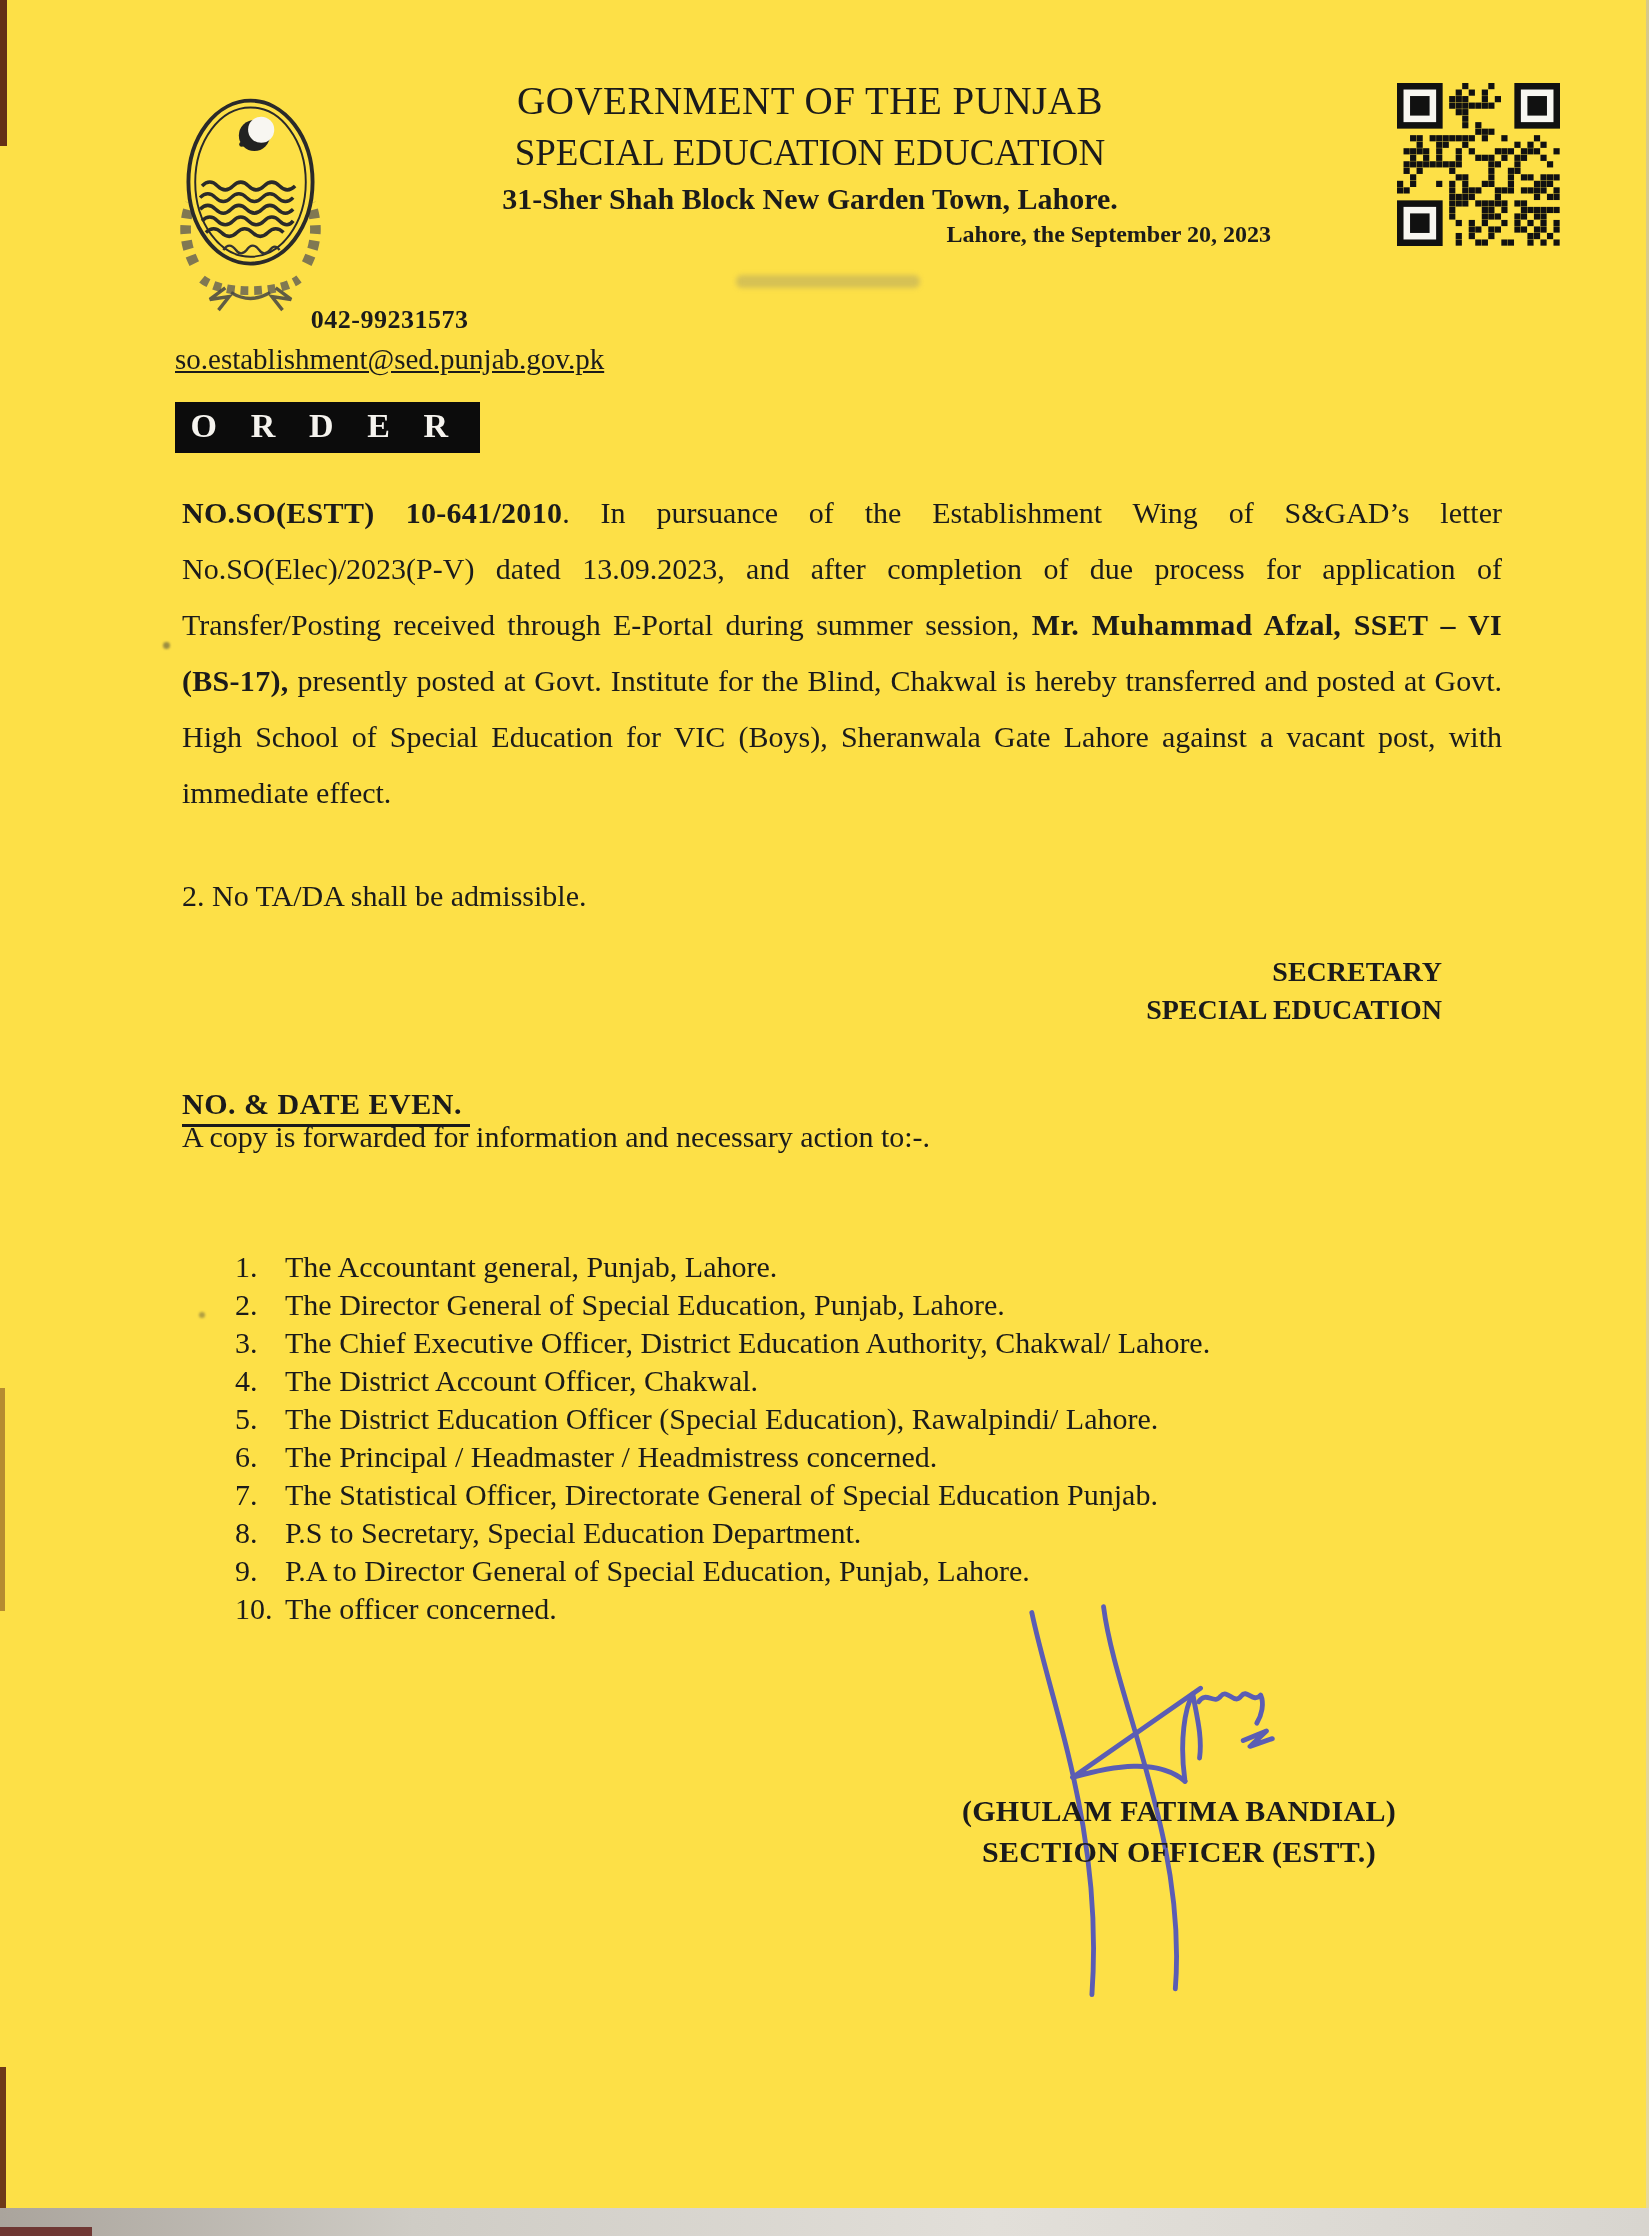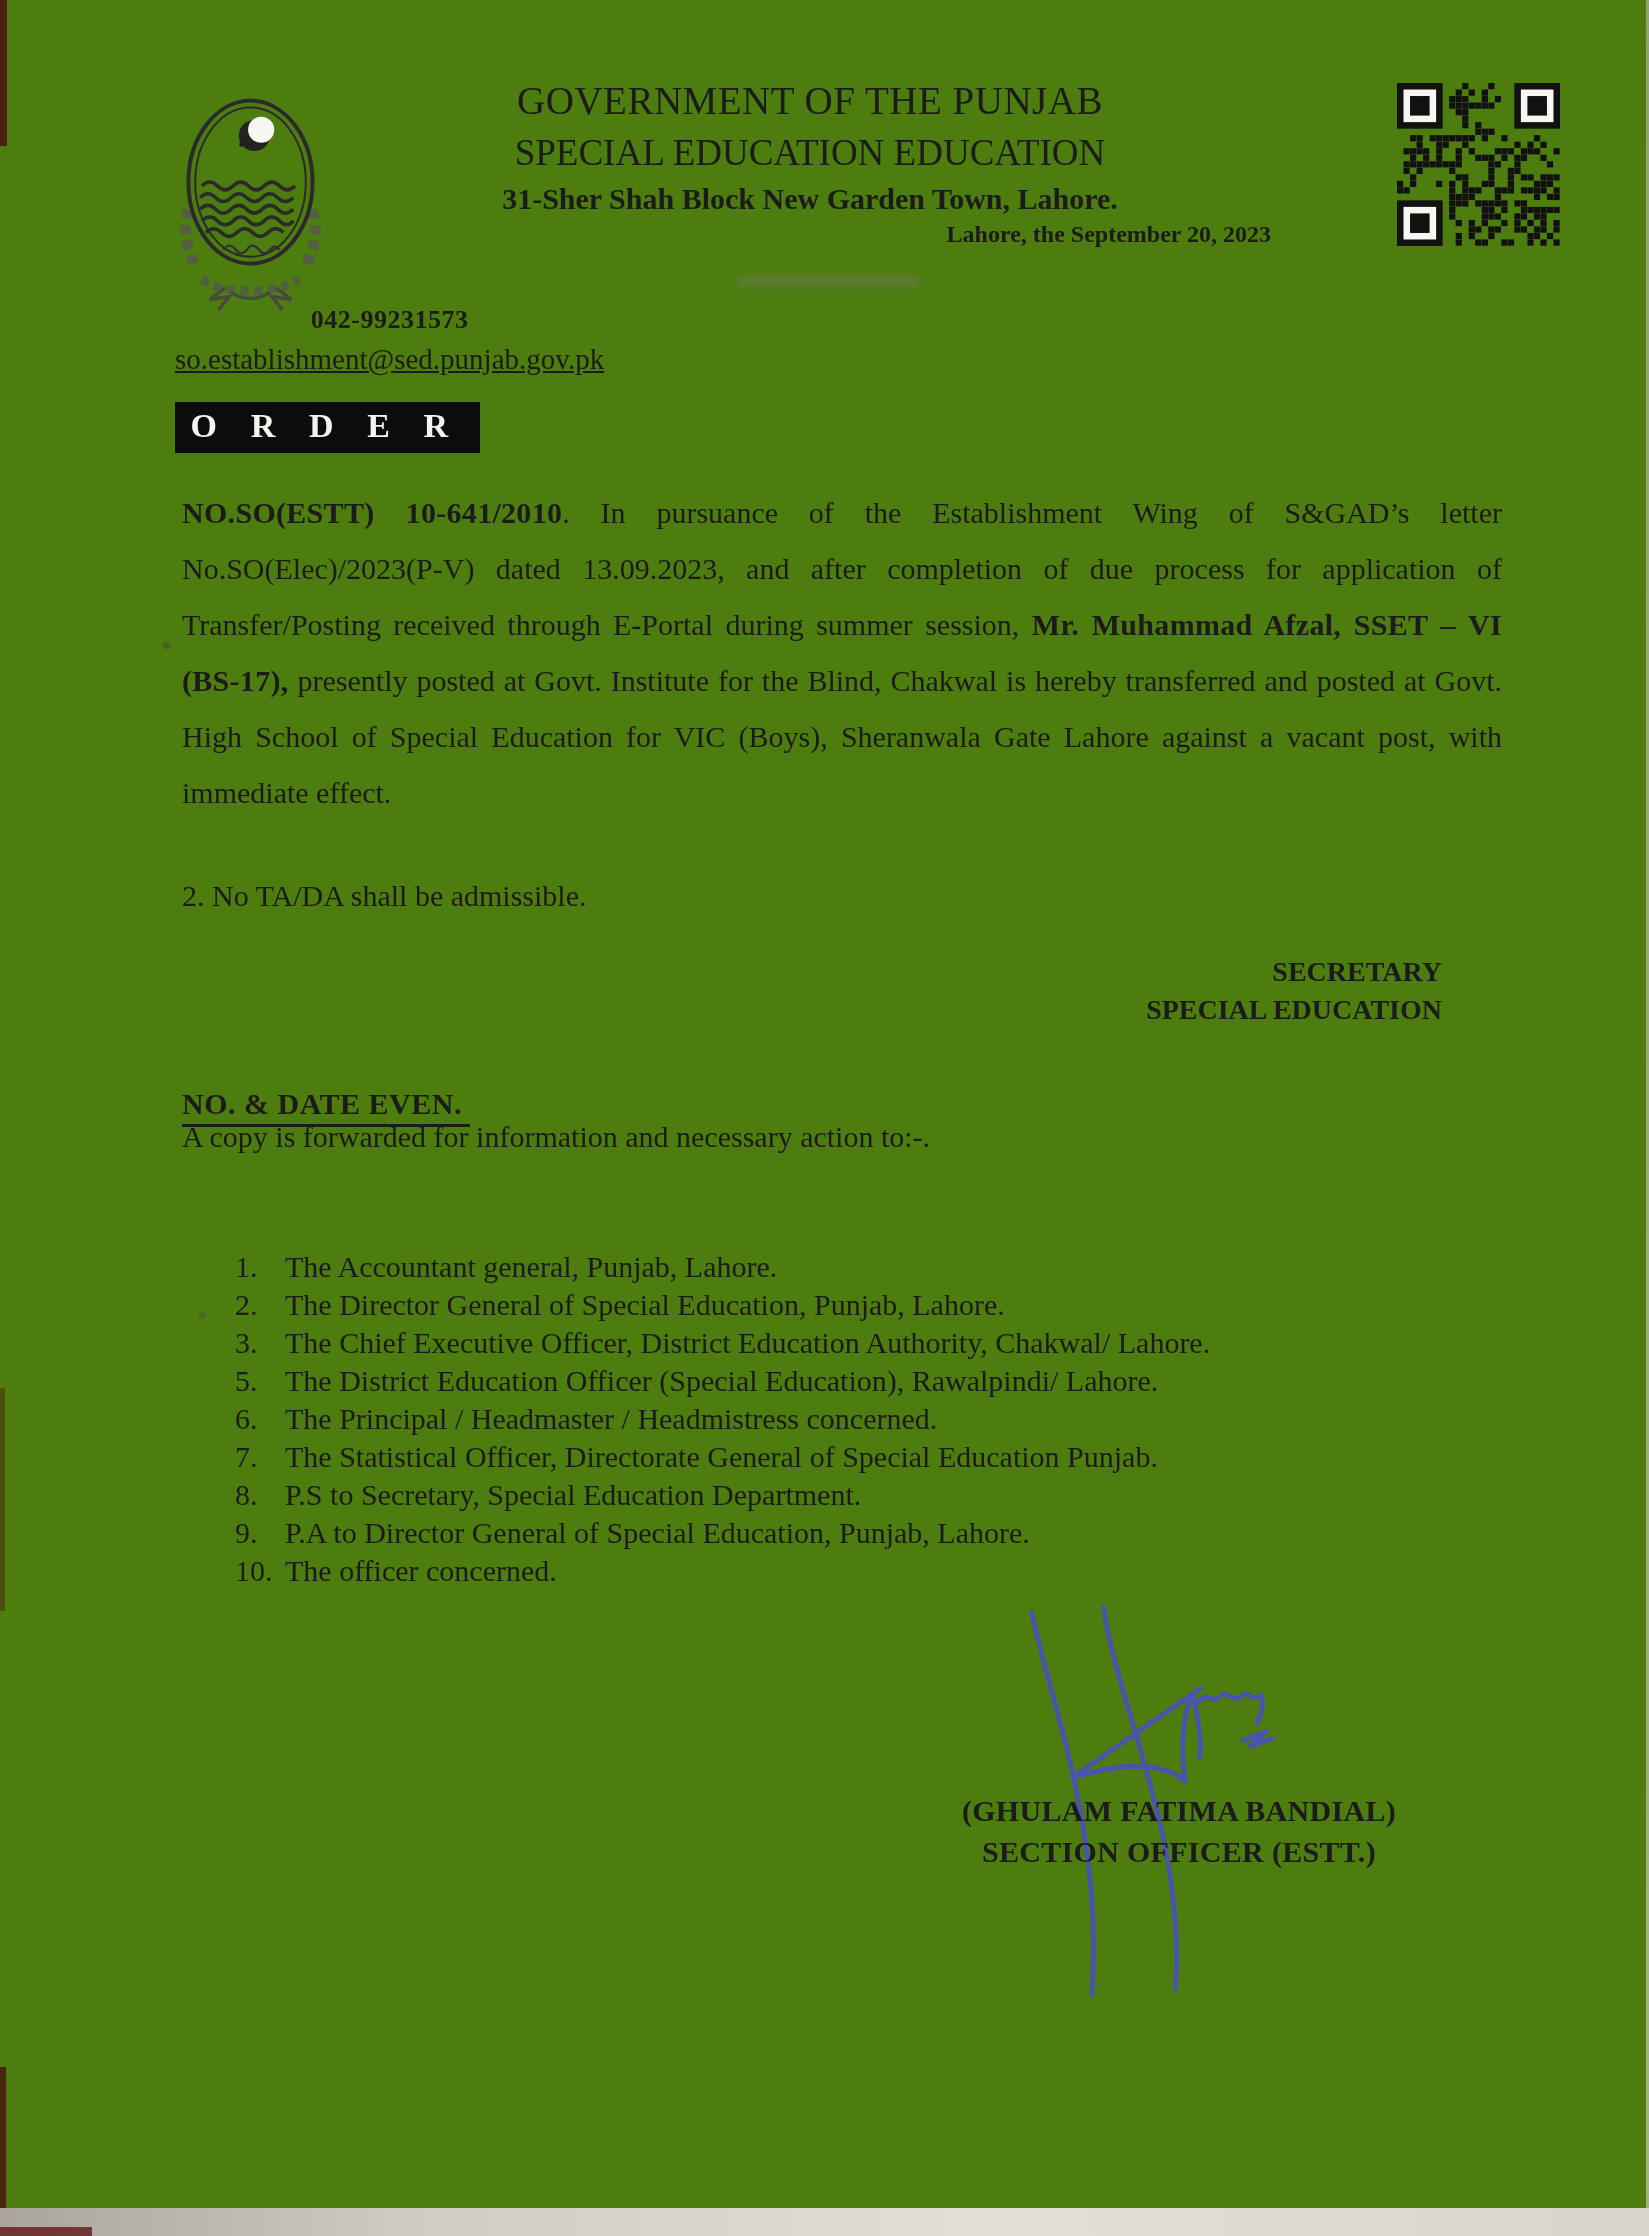--- a/index.html
+++ b/index.html
@@ -1,18 +1,18 @@
 <!DOCTYPE html>
 <html><head>
 <meta charset="utf-8">
 <style>
   html,body{margin:0;padding:0;background:#d8d6d0;}
   .page{
     position:relative;width:1650px;height:2237px;
-    background:#4d7c0f;
+    background:#fde047;
     overflow:hidden;
     font-family:"Liberation Serif", serif;
     color:#1b1b1b;
   }
   
   .edge-left-top{position:absolute;left:0;top:0;width:6.8px;height:146px;background:#4a100e;opacity:.85;}
   .edge-left-mid{position:absolute;left:0;top:1388px;width:4.9px;height:223px;background:#4a100e;opacity:.4;}
   .edge-left-bot{position:absolute;left:0;top:2067px;width:5.8px;height:170px;background:#4a100e;opacity:.8;}
   .edge-right{position:absolute;right:0;top:0;width:3.9px;height:100%;background:linear-gradient(to bottom,#bdbab4,#d8d5cf);opacity:.6;}
   .scan-bottom{position:absolute;left:0;bottom:0;width:100%;height:29px;
@@ -347,20 +347,21 @@
     <div>SPECIAL EDUCATION</div>
   </div>
 
   <div class="dist-heading">NO. &amp; DATE EVEN.</div>
   <div class="intro">A copy is forwarded for information and necessary action to:-.</div>
 
   <div class="dist-list">
     <div class="row"><span class="num">1.</span><span>The Accountant general, Punjab, Lahore.</span></div>
     <div class="row"><span class="num">2.</span><span>The Director General of Special Education, Punjab, Lahore.</span></div>
     <div class="row"><span class="num">3.</span><span>The Chief Executive Officer, District Education Authority, Chakwal/ Lahore.</span></div>
+    <div class="row"><span class="num">4.</span><span>The District Account Officer, Chakwal.</span></div>
     <div class="row"><span class="num">5.</span><span>The District Education Officer (Special Education), Rawalpindi/ Lahore.</span></div>
     <div class="row"><span class="num">6.</span><span>The Principal / Headmaster / Headmistress concerned.</span></div>
     <div class="row"><span class="num">7.</span><span>The Statistical Officer, Directorate General of Special Education Punjab.</span></div>
     <div class="row"><span class="num">8.</span><span>P.S to Secretary, Special Education Department.</span></div>
     <div class="row"><span class="num">9.</span><span>P.A to Director General of Special Education, Punjab, Lahore.</span></div>
     <div class="row"><span class="num">10.</span><span>The officer concerned.</span></div>
   </div>
 
   <svg class="signature-svg" viewBox="0 0 440 430">
     <g stroke="#4a4fc0" stroke-width="5" fill="none" stroke-linecap="round" stroke-linejoin="round" opacity="0.9">

